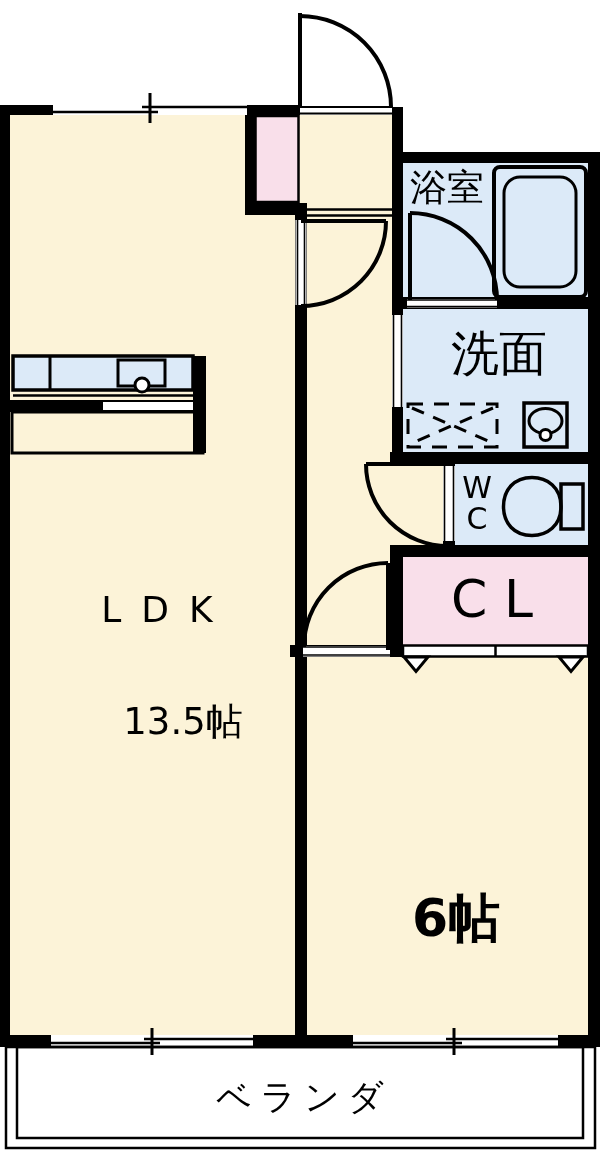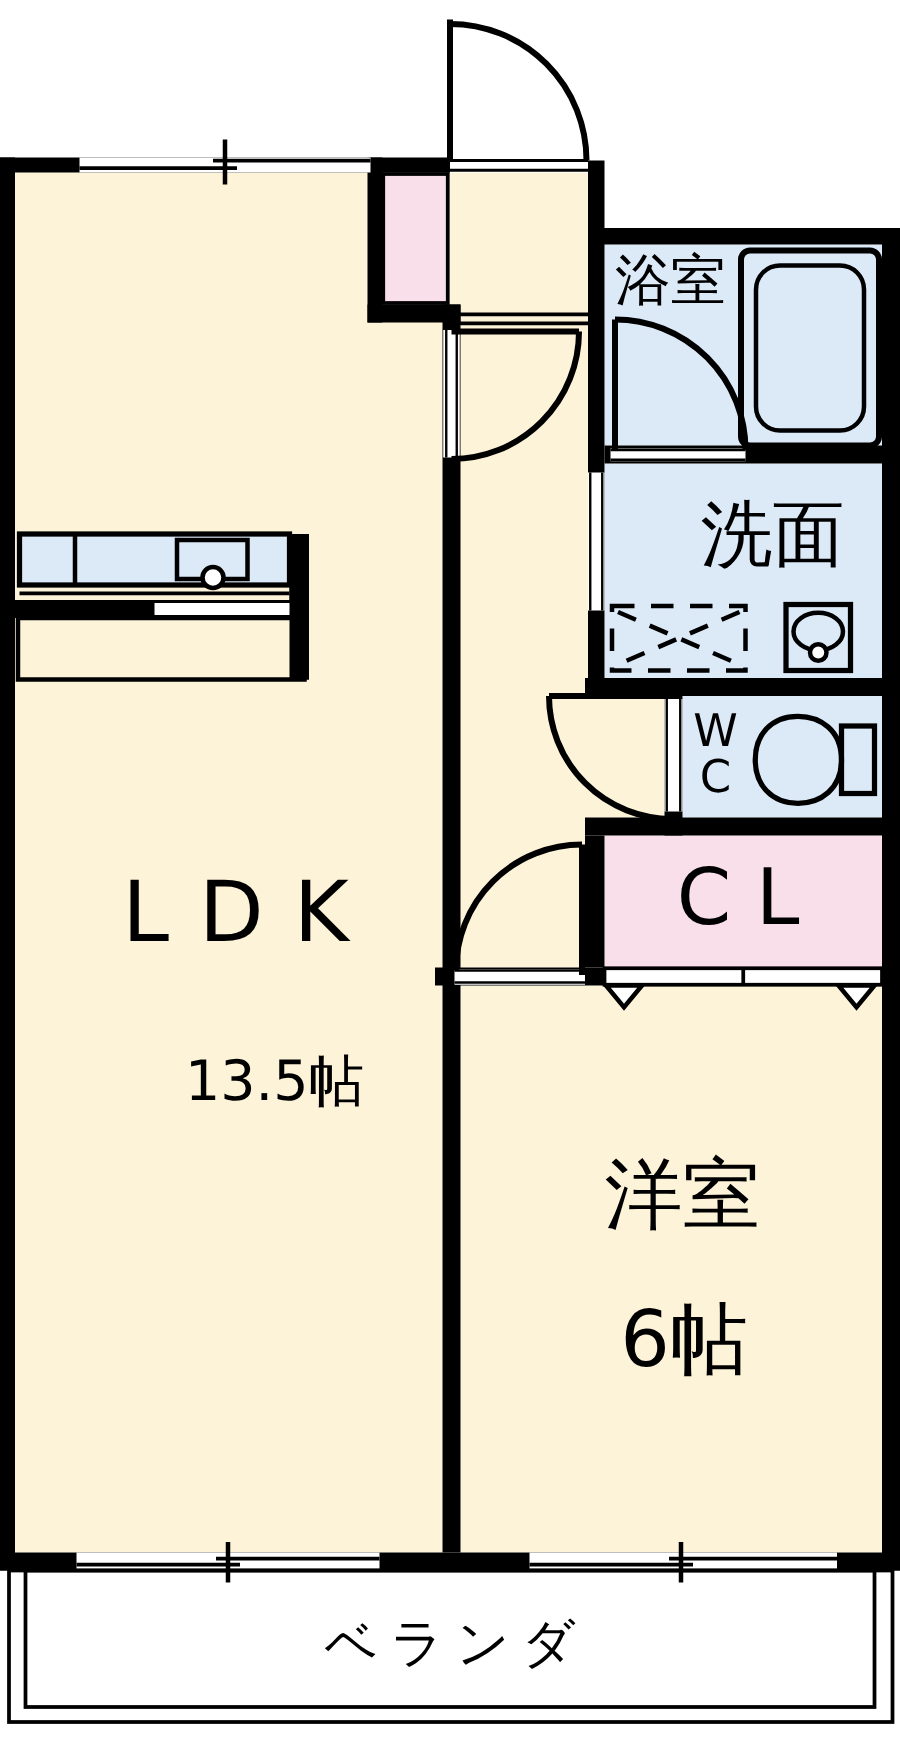--- a/index.html
+++ b/index.html
@@ -1,21 +1,21 @@
 <!DOCTYPE html>
 <html><head>
 <meta charset="utf-8">
 <style>
   html,body{margin:0;padding:0;background:#ffffff;}
   #plan{position:relative;width:600px;height:1164px;background:#ffffff;overflow:hidden;
         font-family:"DejaVu Sans","Liberation Sans",sans-serif;}
   #plan svg{position:absolute;left:0;top:0;}
   .lbl{position:absolute;transform:translate(-50%,-50%);color:#000;white-space:nowrap;
        font-family:"DejaVu Sans","Liberation Sans",sans-serif;line-height:1.05;text-align:center;}
-  .lbl-ldk{font-size:56px;letter-spacing:20px;padding-left:20px;}
+  .lbl-ldk{font-size:36px;letter-spacing:20px;padding-left:20px;}
   .lbl-ldk-size{font-size:37px;margin-left:27px;}
   .lbl-western{font-size:52px;}
   .lbl-western-size{font-size:52px;}
   .lbl-entrance{font-size:44px;}
   .lbl-bathroom{font-size:37px;}
   .lbl-washroom{font-size:48px;}
   .lbl-wc{font-size:30px;line-height:31px;}
   .lbl-closet{font-size:52px;text-align:center;}
   .lbl-veranda{font-size:35px;letter-spacing:8px;padding-left:8px;}
 </style>
@@ -168,23 +168,22 @@
   </g>
 
   <g stroke="#000" fill="none" stroke-width="2.5">
     <rect x="6" y="1047" width="589" height="101"></rect>
     <rect x="17" y="1047" width="566" height="91"></rect>
   </g>
 </svg>
 
   <div class="lbl lbl-ldk" style="left:157px;top:610px;">LDK</div>
   <div class="lbl lbl-ldk-size" style="left:156px;top:722px;">13.5帖</div>
-  <div class="lbl lbl-western" style="left:455px;top:797px;">洋室</div>
-  <div class="lbl lbl-western-size" style="left:456px;top:894px;">6帖</div>
+  <div class="lbl lbl-western-size" style="left:456px;top:918px;font-weight:bold;">6帖</div>
   <div class="lbl lbl-bathroom" style="left:447px;top:188px;text-align:right;">浴室</div>
-  <div class="lbl lbl-washroom" style="left:515px;top:357px;">洗面</div>
+  <div class="lbl lbl-washroom" style="left:499px;top:357px;font-family:Liberation Mono, monospace;">洗面</div>
   <div class="lbl lbl-wc" style="left:477px;top:503px;">
     <div>W</div>
     <div>C</div>
   </div>
   <div class="lbl lbl-closet" style="left:492px;top:599px;">C L</div>
   <div class="lbl lbl-veranda" style="left:300px;top:1097px;">ベランダ</div>
 </div>
 
 </body></html>

